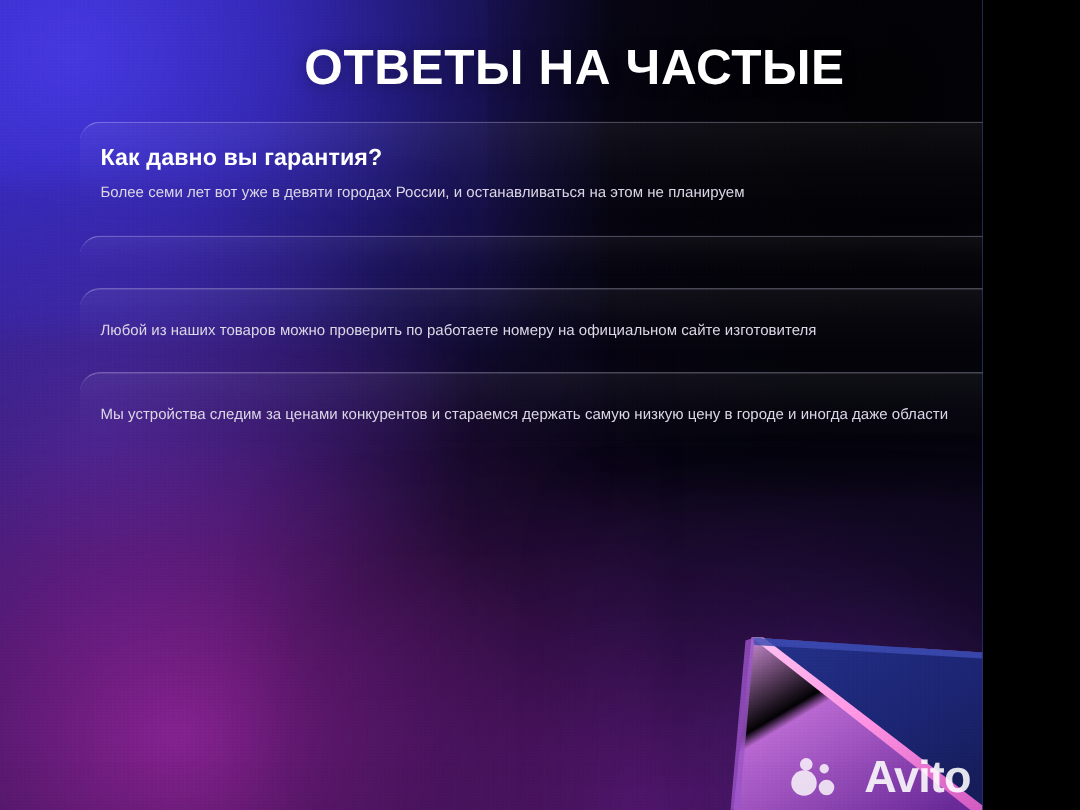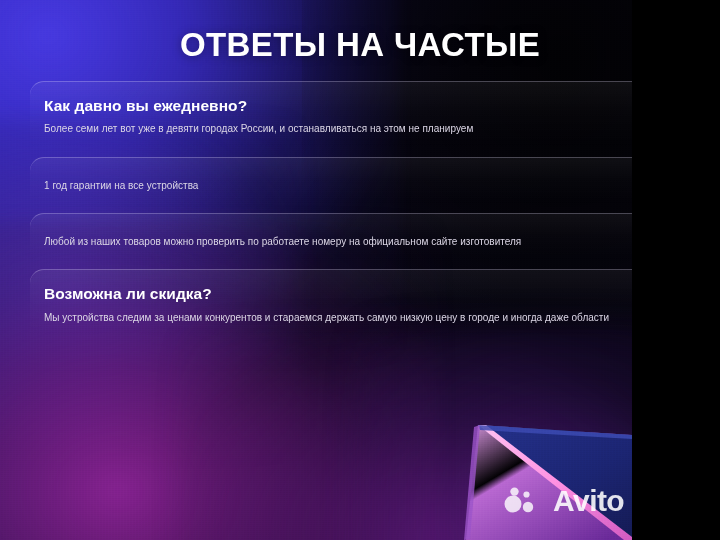--- a/index.html
+++ b/index.html
@@ -12,20 +12,21 @@
     font-family: "Liberation Sans", "DejaVu Sans", sans-serif;
   }
 
   .screen {
     position: relative;
     width: 632px;
     height: 540px;
     overflow: hidden;
     background: #3b82f6;
     isolation: isolate;
+    padding-left: 23px;
   }
 
   
   .bg-base {
     position: absolute;
     inset: 0;
     background:
       linear-gradient(118deg,
         #2b23a8 0%,
         #241e86 10%,
@@ -199,21 +200,21 @@
     top: 15px;
     width: 22px;
     height: 14px;
   }
   .chevron svg { display: block; width: 100%; height: 100%; }
 
   
   .watermark {
     position: absolute;
     right: 8px;
-    bottom: 24px;
+    bottom: 6px;
     z-index: 8;
     display: flex;
     align-items: center;
     gap: 19px;
     pointer-events: none;
   }
   .wm-dots { width: 30px; height: 28px; }
   .wm-dots svg { display: block; width: 100%; height: 100%; }
   .wm-text {
     color: rgba(255,255,255,0.88);
@@ -273,49 +274,47 @@
 
   <div class="content">
 
     <h1 class="page-title">
       <span>ОТВЕТЫ НА ЧАСТЫЕ</span><br>
     </h1>
 
     <ul class="faq-list">
 
       <li class="faq-item">
-        <div class="faq-question">Как давно вы ежедневно?</div>
+        <div class="faq-question">Как давно вы гарантия?</div>
         <div class="faq-answer">Более семи лет вот уже в девяти городах России, и останавливаться на этом не планируем</div>
         <span class="chevron">
           <svg viewBox="0 0 22 14" xmlns="http://www.w3.org/2000/svg">
             <path d="M3 4 L11 11 L19 4" fill="none" stroke="#ffffff" stroke-width="1.9" stroke-linecap="round" stroke-linejoin="round"></path>
           </svg>
         </span>
       </li>
 
       <li class="faq-item">
-        <div class="faq-answer">1 год гарантии на все устройства</div>
         <span class="chevron">
           <svg viewBox="0 0 22 14" xmlns="http://www.w3.org/2000/svg">
             <path d="M3 4 L11 11 L19 4" fill="none" stroke="#ffffff" stroke-width="1.9" stroke-linecap="round" stroke-linejoin="round"></path>
           </svg>
         </span>
       </li>
 
       <li class="faq-item">
         <div class="faq-answer">Любой из наших товаров можно проверить по работаете номеру на официальном сайте изготовителя</div>
         <span class="chevron">
           <svg viewBox="0 0 22 14" xmlns="http://www.w3.org/2000/svg">
             <path d="M3 4 L11 11 L19 4" fill="none" stroke="#ffffff" stroke-width="1.9" stroke-linecap="round" stroke-linejoin="round"></path>
           </svg>
         </span>
       </li>
 
       <li class="faq-item">
-        <div class="faq-question">Возможна ли скидка?</div>
         <div class="faq-answer">Мы устройства следим за ценами конкурентов и стараемся держать самую низкую цену в городе и иногда даже области</div>
         <span class="chevron">
           <svg viewBox="0 0 22 14" xmlns="http://www.w3.org/2000/svg">
             <path d="M3 4 L11 11 L19 4" fill="none" stroke="#ffffff" stroke-width="1.9" stroke-linecap="round" stroke-linejoin="round"></path>
           </svg>
         </span>
       </li>
 
     </ul>
   </div>

